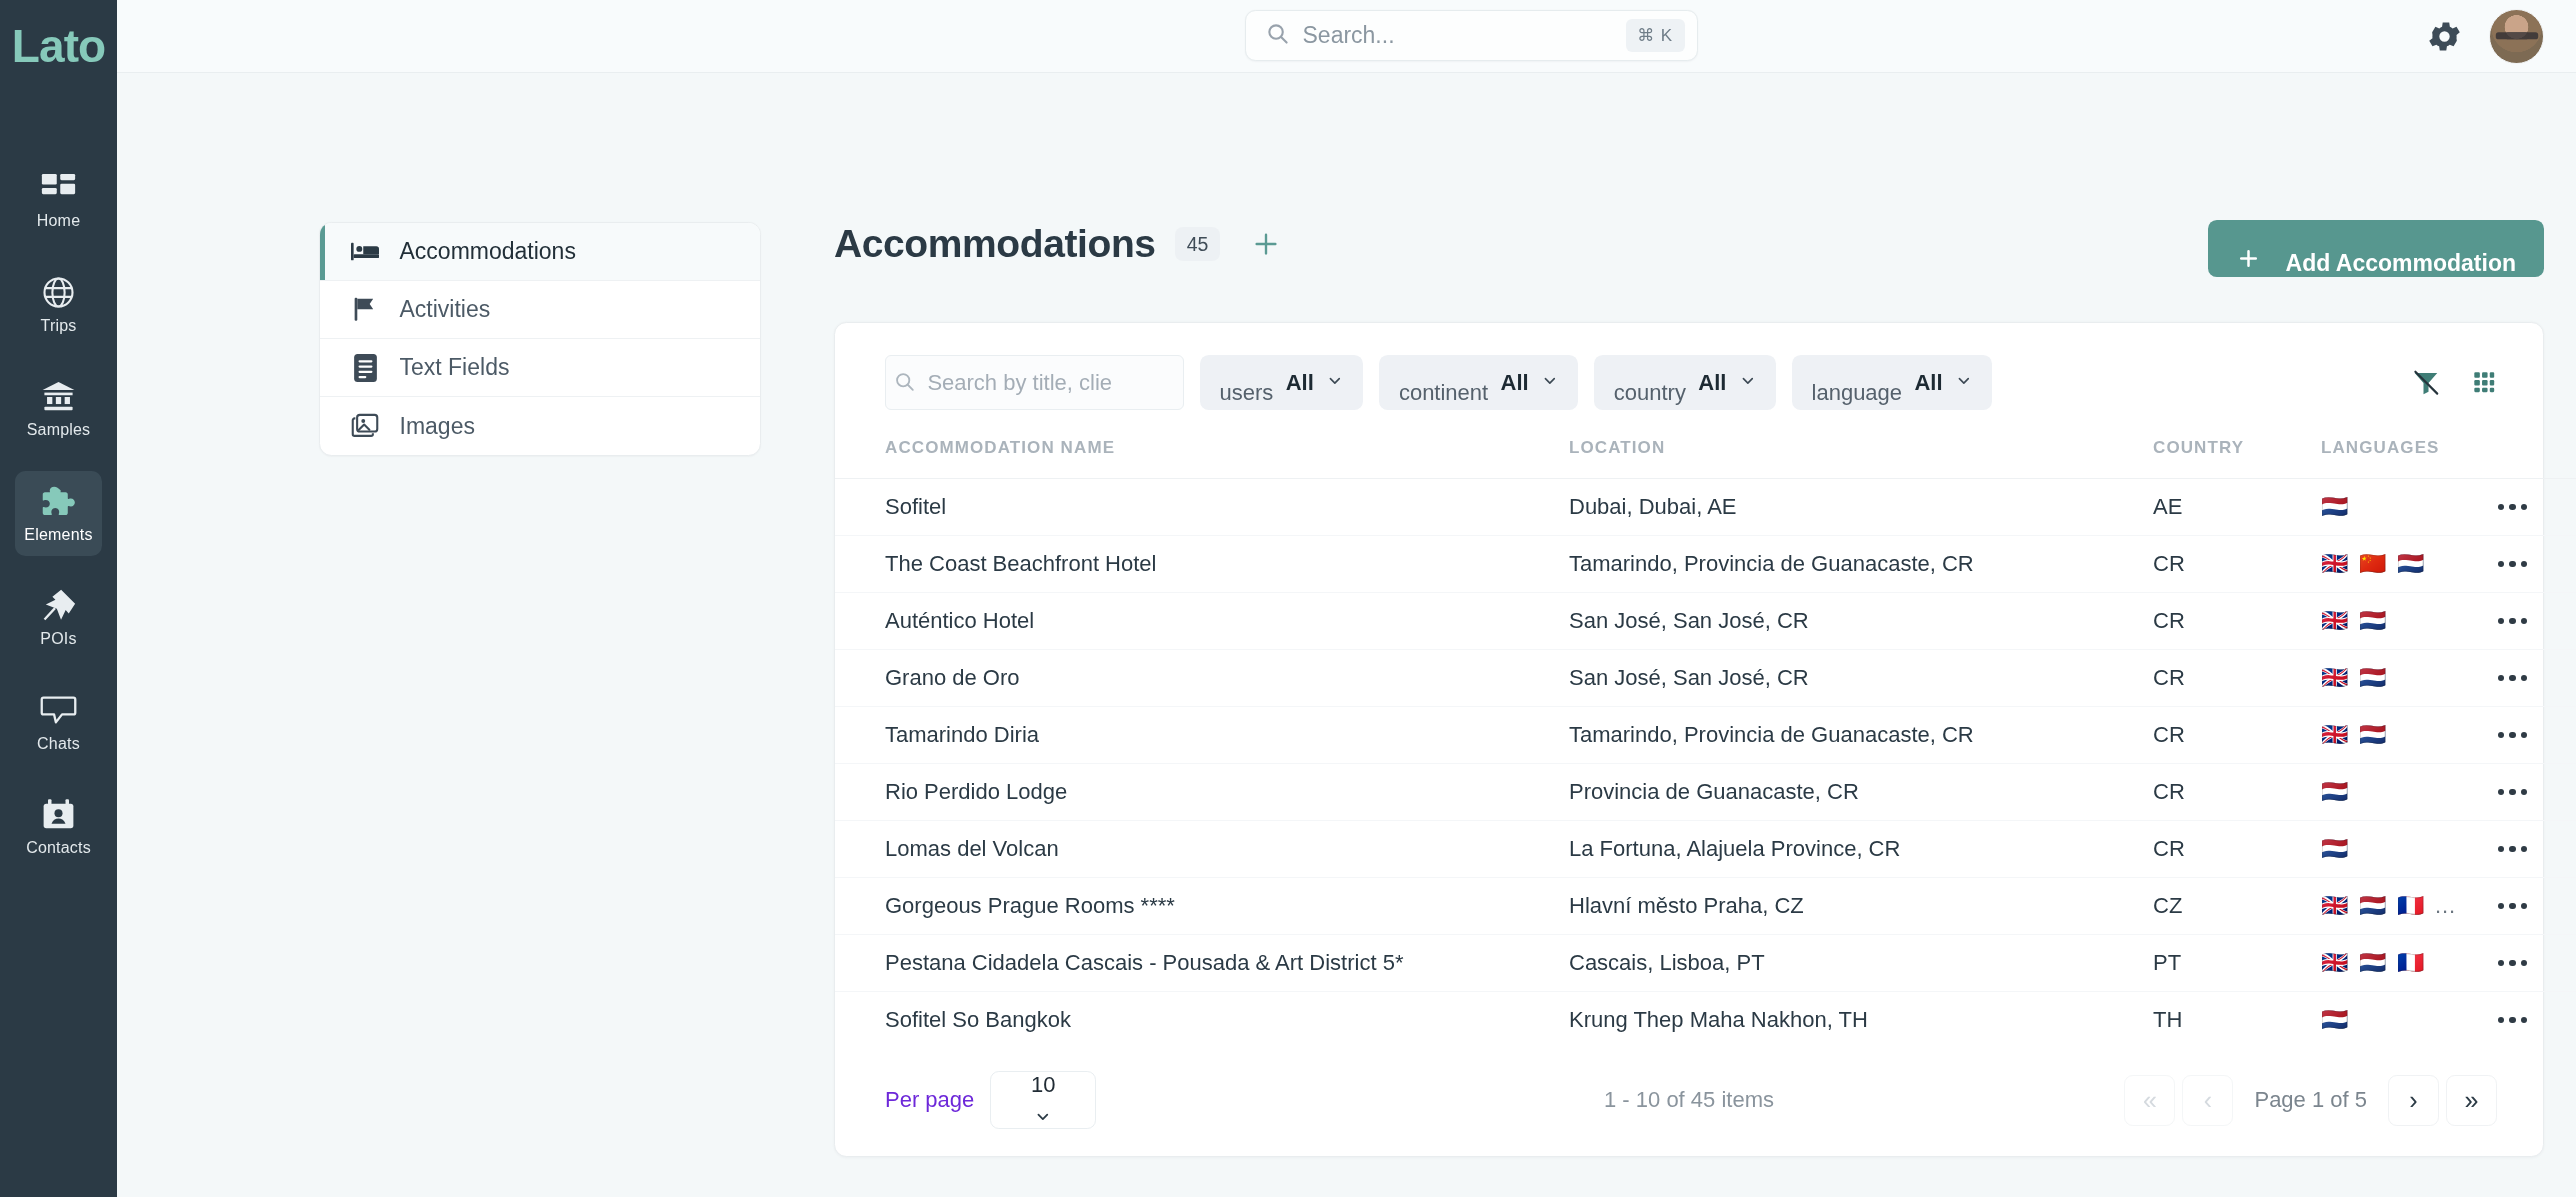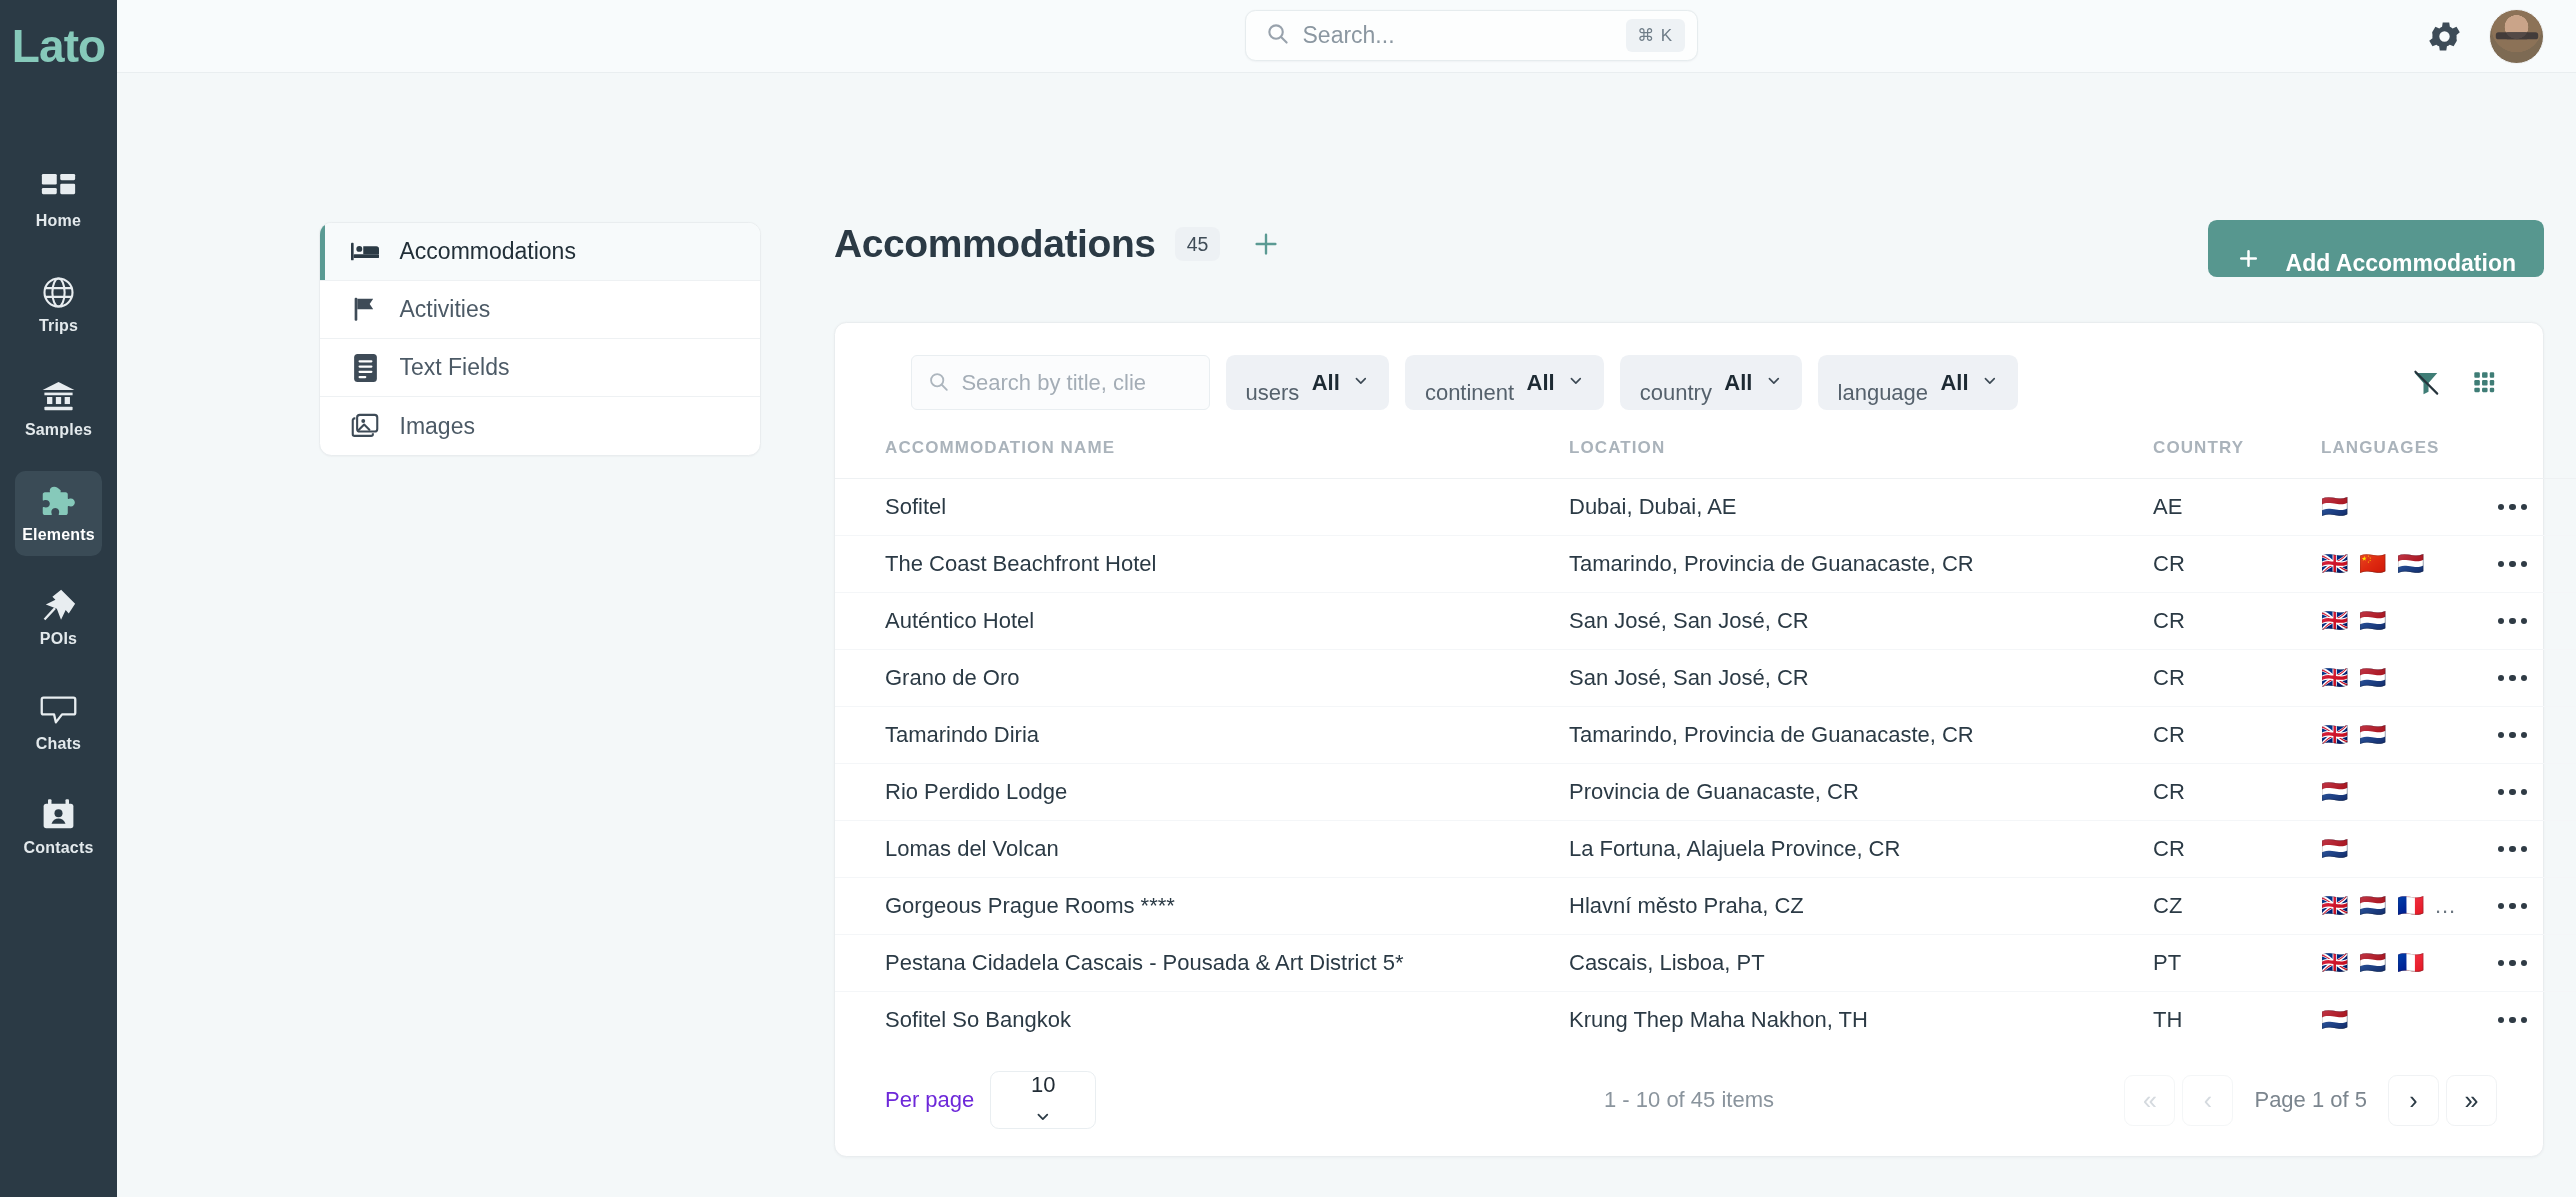--- a/index.html
+++ b/index.html
@@ -27,21 +27,21 @@
   .rail-item {
     width: 87px; height: 85px;
     display: flex; flex-direction: column; align-items: center; justify-content: center;
     border-radius: 10.6px; margin-bottom: 19.5px;
     color: #e8edf0; cursor: pointer;
   }
   .rail-item.active { background: #3a4b56; }
   .rail-item.active .rail-label { color: #ffffff; }
   .rail-ico { height: 37px; display:flex; align-items:center; justify-content:center; }
   .rail-ico svg { display: block; }
-  .rail-label { font-size: 16px; margin-top: 6px; color: #e3e9ec; letter-spacing: 0.2px; font-weight: bold; }
+  .rail-label { font-size: 16px; margin-top: 6px; color: #e3e9ec; letter-spacing: 0.2px; }
 
   
   .main { flex: 1; display: flex; flex-direction: column; background: #f4f8f9; min-width: 0; }
 
   .topbar {
     height: 73px; flex: 0 0 73px;
     background: #f8fbfc;
     border-bottom: 0.9px solid #e9eef0;
     display: flex; align-items: center; position: relative;
   }
@@ -126,23 +126,22 @@
     box-shadow: 0 0.9px 2.7px rgba(16,30,40,.04);
     padding: 0 0 0 0;
   }
   .filters {
     display: flex; align-items: center; gap: 16px;
     padding: 32px 50px 23px 50px; position: relative;
   }
   .tbl-search {
     width: 299px; height: 55px; background: #fbfcfd;
     border: 0.9px solid #e9eef1; border-radius: 6px;
-    display: flex; align-items: center; padding: 0 16px; gap: 12.4px;
+    display: flex; align-items: center; padding: 0 8px; gap: 12.4px;
     overflow: hidden;
-    margin-left: 26px;
   }
   .tbl-search .ph { font-size: 22px; color: #a4adb6; white-space: nowrap; }
   .chip {
     height: 55px; background: #eef1f5; border-radius: 8.8px;
     display: flex; align-items: center; gap: 12.4px; padding: 0 19.5px; cursor: pointer;
   }
   .chip-label { font-size: 22px; color: #55616c; margin-top: 20px; }
   .chip-val { font-size: 22px; color: #1d2a33; font-weight: 700; }
   .filters-actions { position: absolute; right: 46px; display: flex; align-items: center; gap: 30px; }
   .ico-btn { cursor: pointer; display: flex; align-items: center; justify-content: center; }

